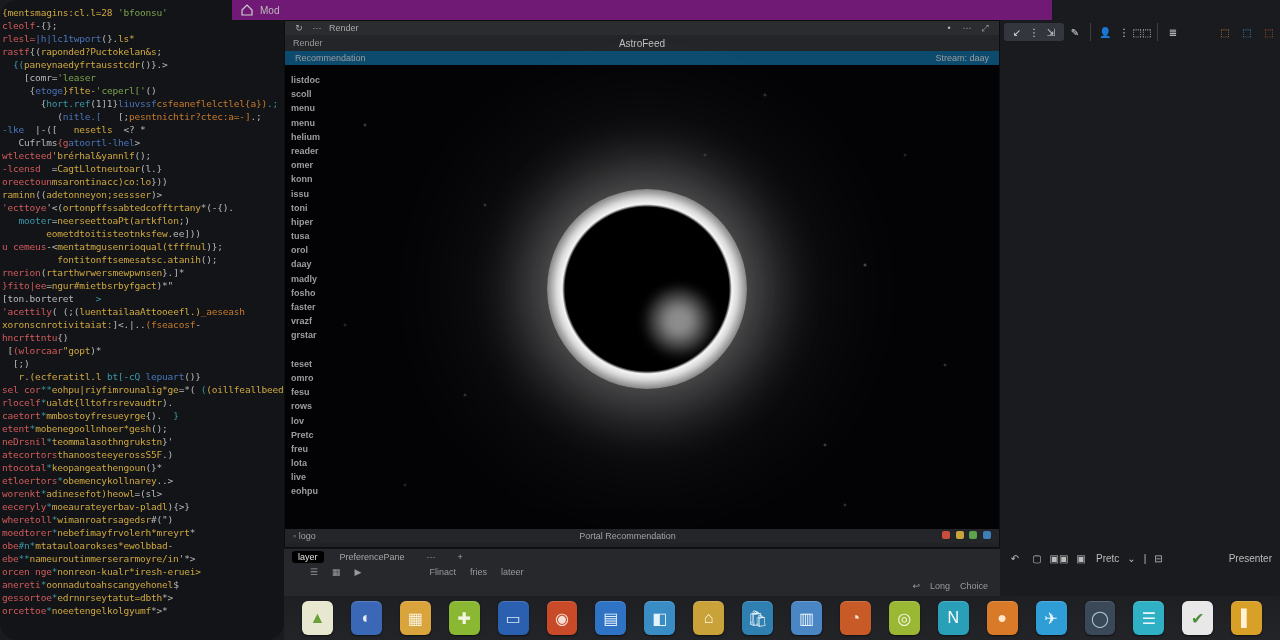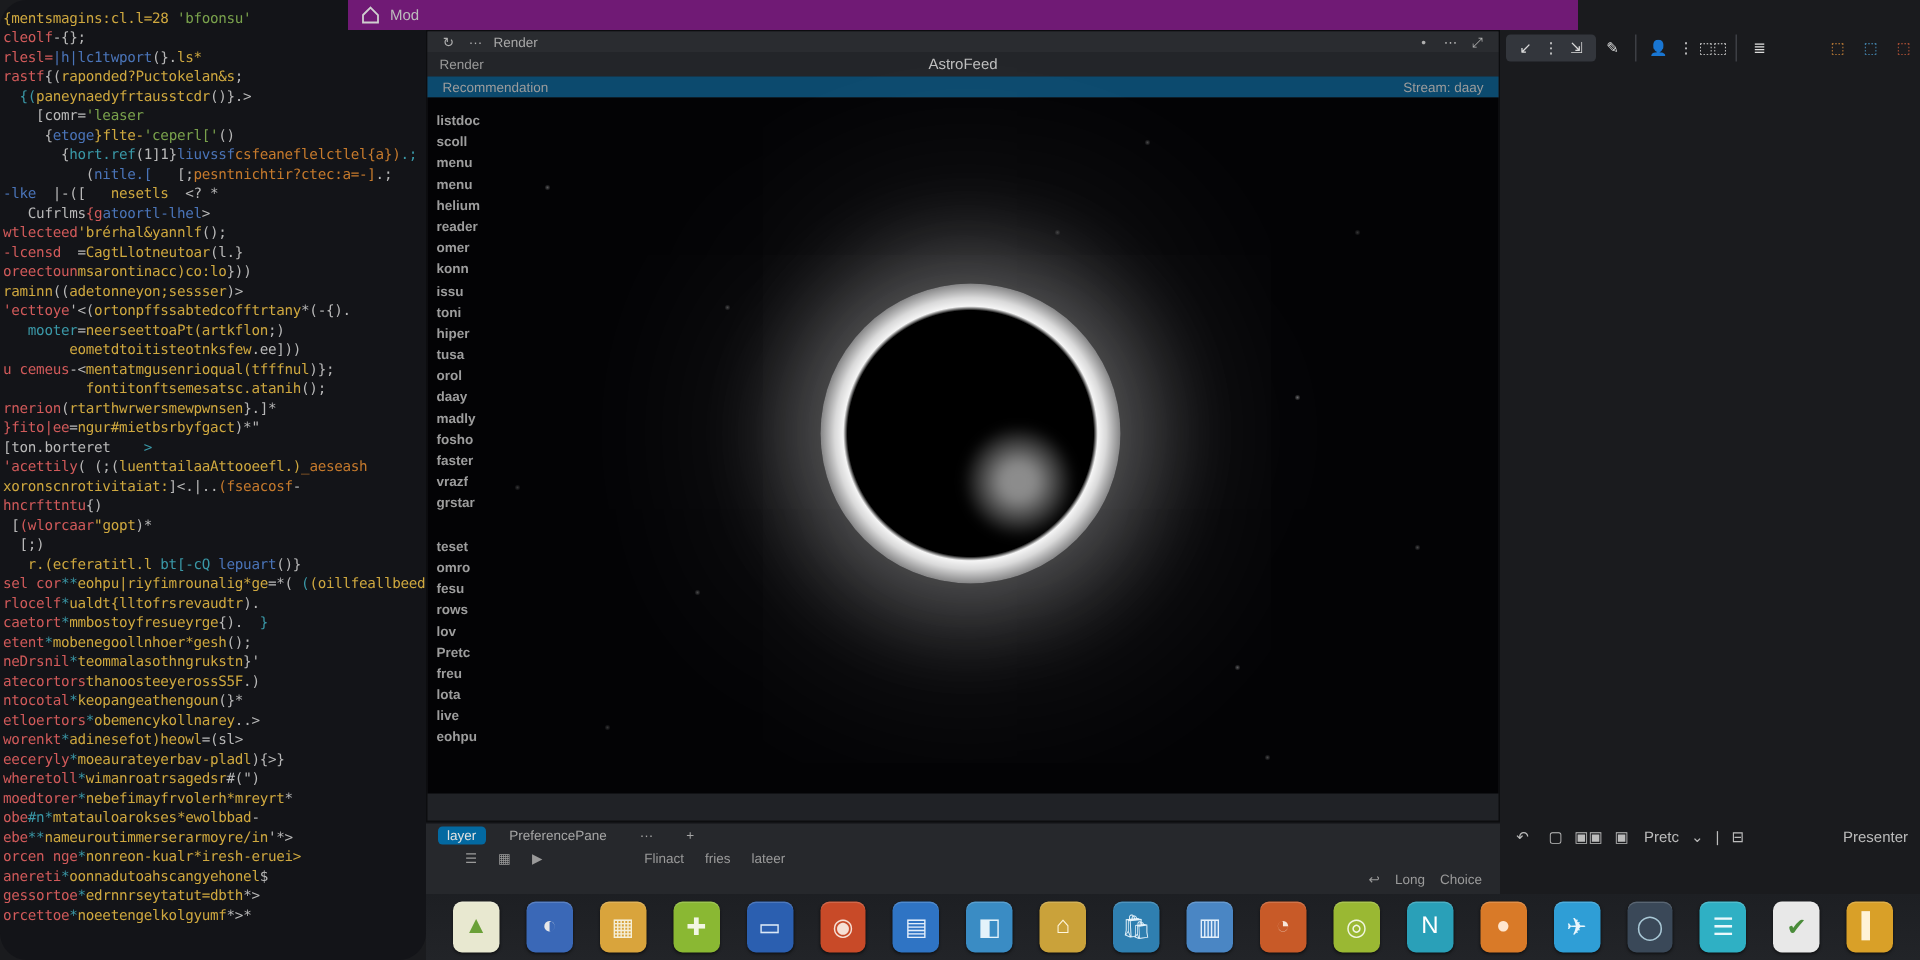--- a/index.html
+++ b/index.html
@@ -85,21 +85,21 @@
 #ribbon .sep{width:1px;height:18px;background:#3d3f44;margin:0 4px}
 #ribbon .right{margin-left:auto;display:flex;gap:8px;align-items:center}
 
 
 #bottom-pane{
   position:absolute; left:284px; top:548px; width:716px; height:48px;
   background:#26282c; border-top:1px solid #121316;
 }
 #bottom-pane .row1{height:16px;display:flex;align-items:center;gap:10px;padding:0 8px;font-size:9px;color:#a6a6a6}
 #bottom-pane .row1 .tab{padding:1px 6px}
-#bottom-pane .row1 .tab.active{background:#0369a1;border-radius:3px;color:#e2e2e2}
+#bottom-pane .row1 .tab.active{background:#000000;border-radius:3px;color:#e2e2e2}
 #bottom-pane .row2{height:14px;display:flex;align-items:center;gap:14px;padding:0 26px;font-size:9px;color:#9a9a9a}
 #bottom-pane .row3{height:14px;display:flex;align-items:center;justify-content:flex-end;gap:10px;padding:0 12px;font-size:9px;color:#9a9a9a}
 
 
 #right-lower{
   position:absolute; left:1000px; top:548px; width:280px; height:20px;
   display:flex;align-items:center;gap:8px;padding:0 8px;font-size:10px;color:#bcbcbc;
 }
 #right-lower .ic{width:14px;height:14px;display:flex;align-items:center;justify-content:center}
 
@@ -179,20 +179,30 @@
         <div>rows</div>
         <div>lov</div>
         <div>Pretc</div>
         <div>freu</div>
         <div>lota</div>
         <div>live</div>
         <div>eohpu</div>
       </div>
     <div id="eclipse"></div>
   </div>
+  <div class="statusbar">
+    <span>◦  logo</span>
+    <span>Portal  Recommendation</span>
+    <span class="dots">
+      <span class="d-r"></span>
+      <span class="d-y"></span>
+      <span class="d-g"></span>
+      <span class="d-b"></span>
+    </span>
+  </div>
 </div>
 
 <div id="ribbon">
   <div class="grp">
     <span class="ic">↙</span>
     <span class="ic">⋮</span>
     <span class="ic">⇲</span>
   </div>
   <span class="ic">✎</span>
   <span class="sep"></span>

